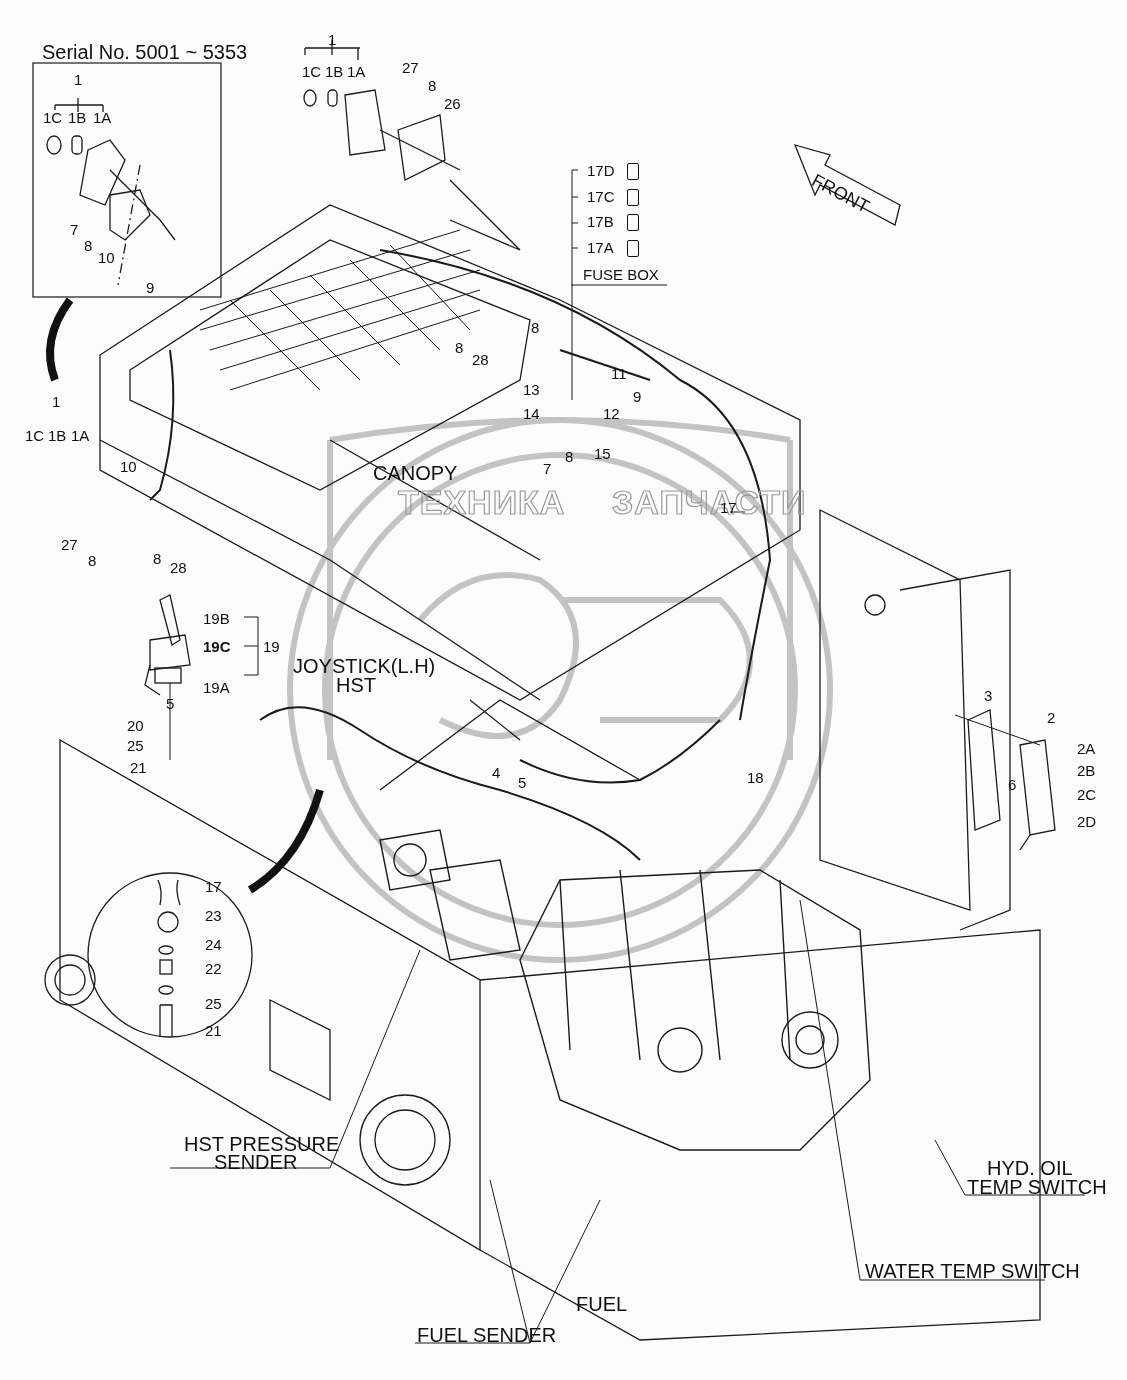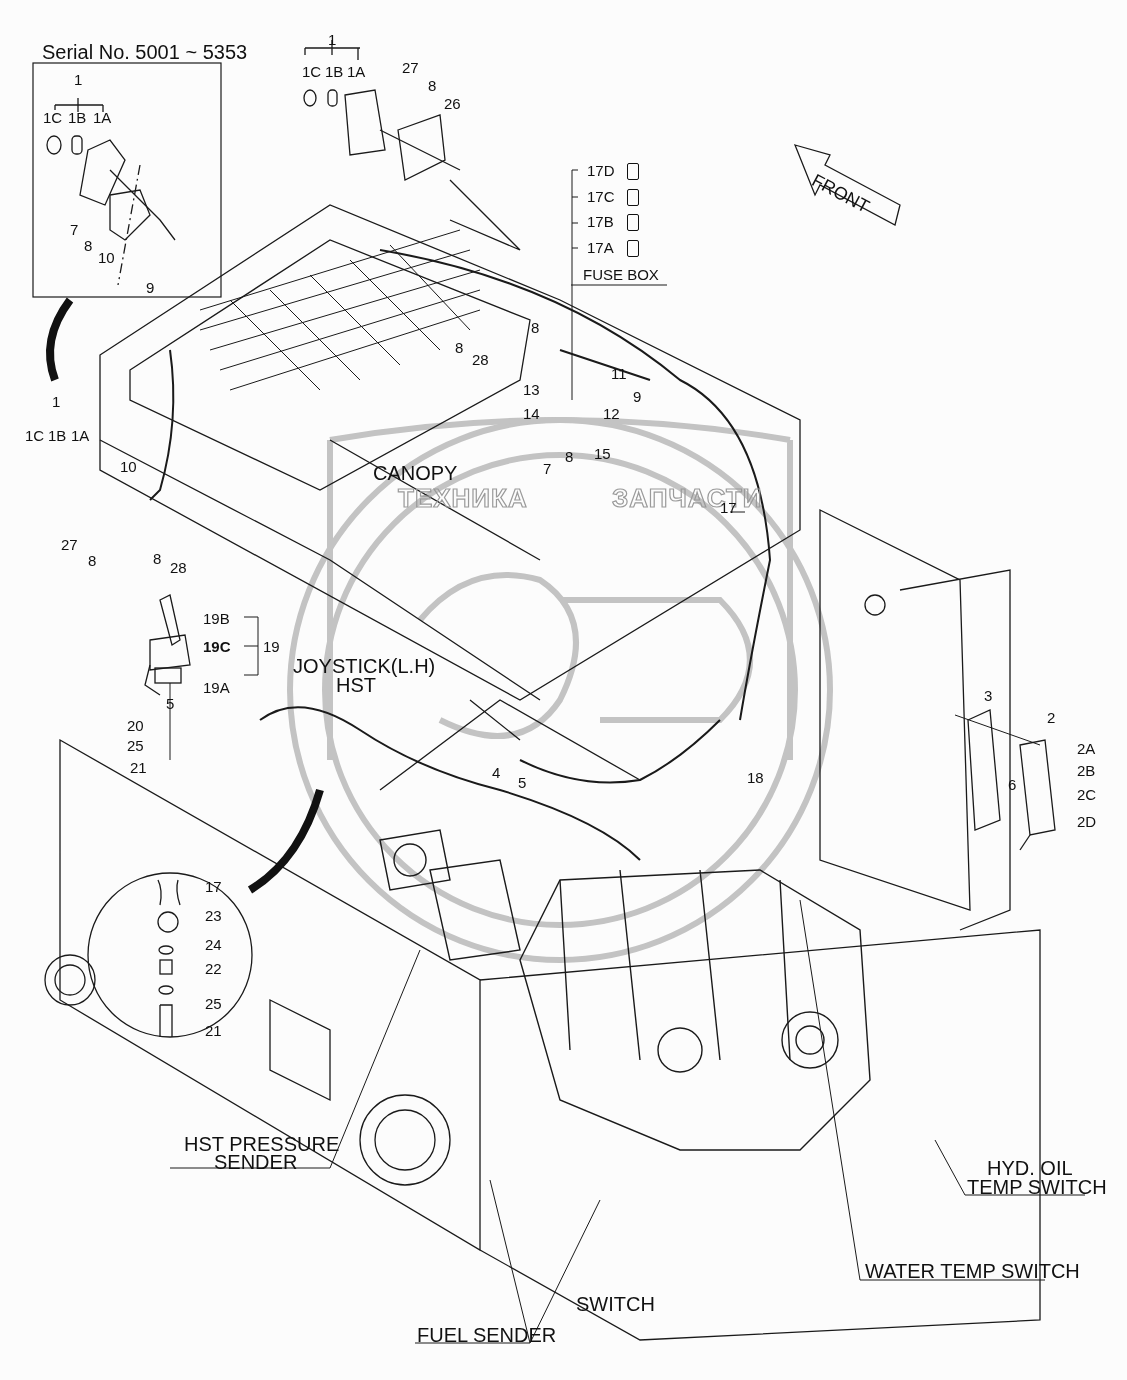--- a/index.html
+++ b/index.html
@@ -1,20 +1,20 @@
 <!DOCTYPE html>
 <html><head>
 <meta charset="utf-8">
 <style>
   html,body{margin:0;padding:0;background:#fcfcfc;}
   body{width:1127px;height:1380px;position:relative;overflow:hidden;font-family:"Liberation Sans",sans-serif;color:#111;}
   svg.art{position:absolute;left:0;top:0;width:1127px;height:1380px;}
   .lbl{position:absolute;font-size:15px;line-height:16px;white-space:nowrap;color:#111;}
   .lbl.big{font-size:20px;}
-  .wm{position:absolute;font-size:26px;font-weight:bold;color:transparent;-webkit-text-stroke:1.2px #9a9a9a;letter-spacing:1px;}
+  .wm{position:absolute;font-size:34px;font-weight:bold;color:transparent;-webkit-text-stroke:1.2px #9a9a9a;letter-spacing:1px;}
   .front{position:absolute;left:818px;top:170px;font-size:18px;transform:rotate(28deg);transform-origin:left top;}
 </style>
 </head>
 <body>
 
 <svg class="art" viewBox="0 0 1127 1380" fill="none" stroke="#1a1a1a" stroke-width="1.3">
 
   <g stroke="#b5b5b5" stroke-width="6" opacity="0.8">
     <circle cx="560" cy="690" r="270"></circle>
     <circle cx="560" cy="690" r="235"></circle>
@@ -217,14 +217,14 @@
 <div class="lbl" style="left:492px;top:765px;">4</div>
 <div class="lbl" style="left:518px;top:775px;">5</div>
 <div class="lbl" style="left:720px;top:500px;">17</div>
 <div class="lbl" style="left:747px;top:770px;">18</div>
 
 <div class="lbl big" style="left:184px;top:1136px;">HST PRESSURE</div>
 <div class="lbl big" style="left:214px;top:1154px;">SENDER</div>
 <div class="lbl big" style="left:987px;top:1160px;">HYD. OIL</div>
 <div class="lbl big" style="left:967px;top:1179px;">TEMP SWITCH</div>
 <div class="lbl big" style="left:865px;top:1263px;">WATER TEMP SWITCH</div>
-<div class="lbl big" style="left:576px;top:1296px;">SWITCH</div>
+<div class="lbl big" style="left:576px;top:1296px;">FUEL</div>
 <div class="lbl big" style="left:417px;top:1327px;text-align:center;">FUEL SENDER</div>
 
 </body></html>

